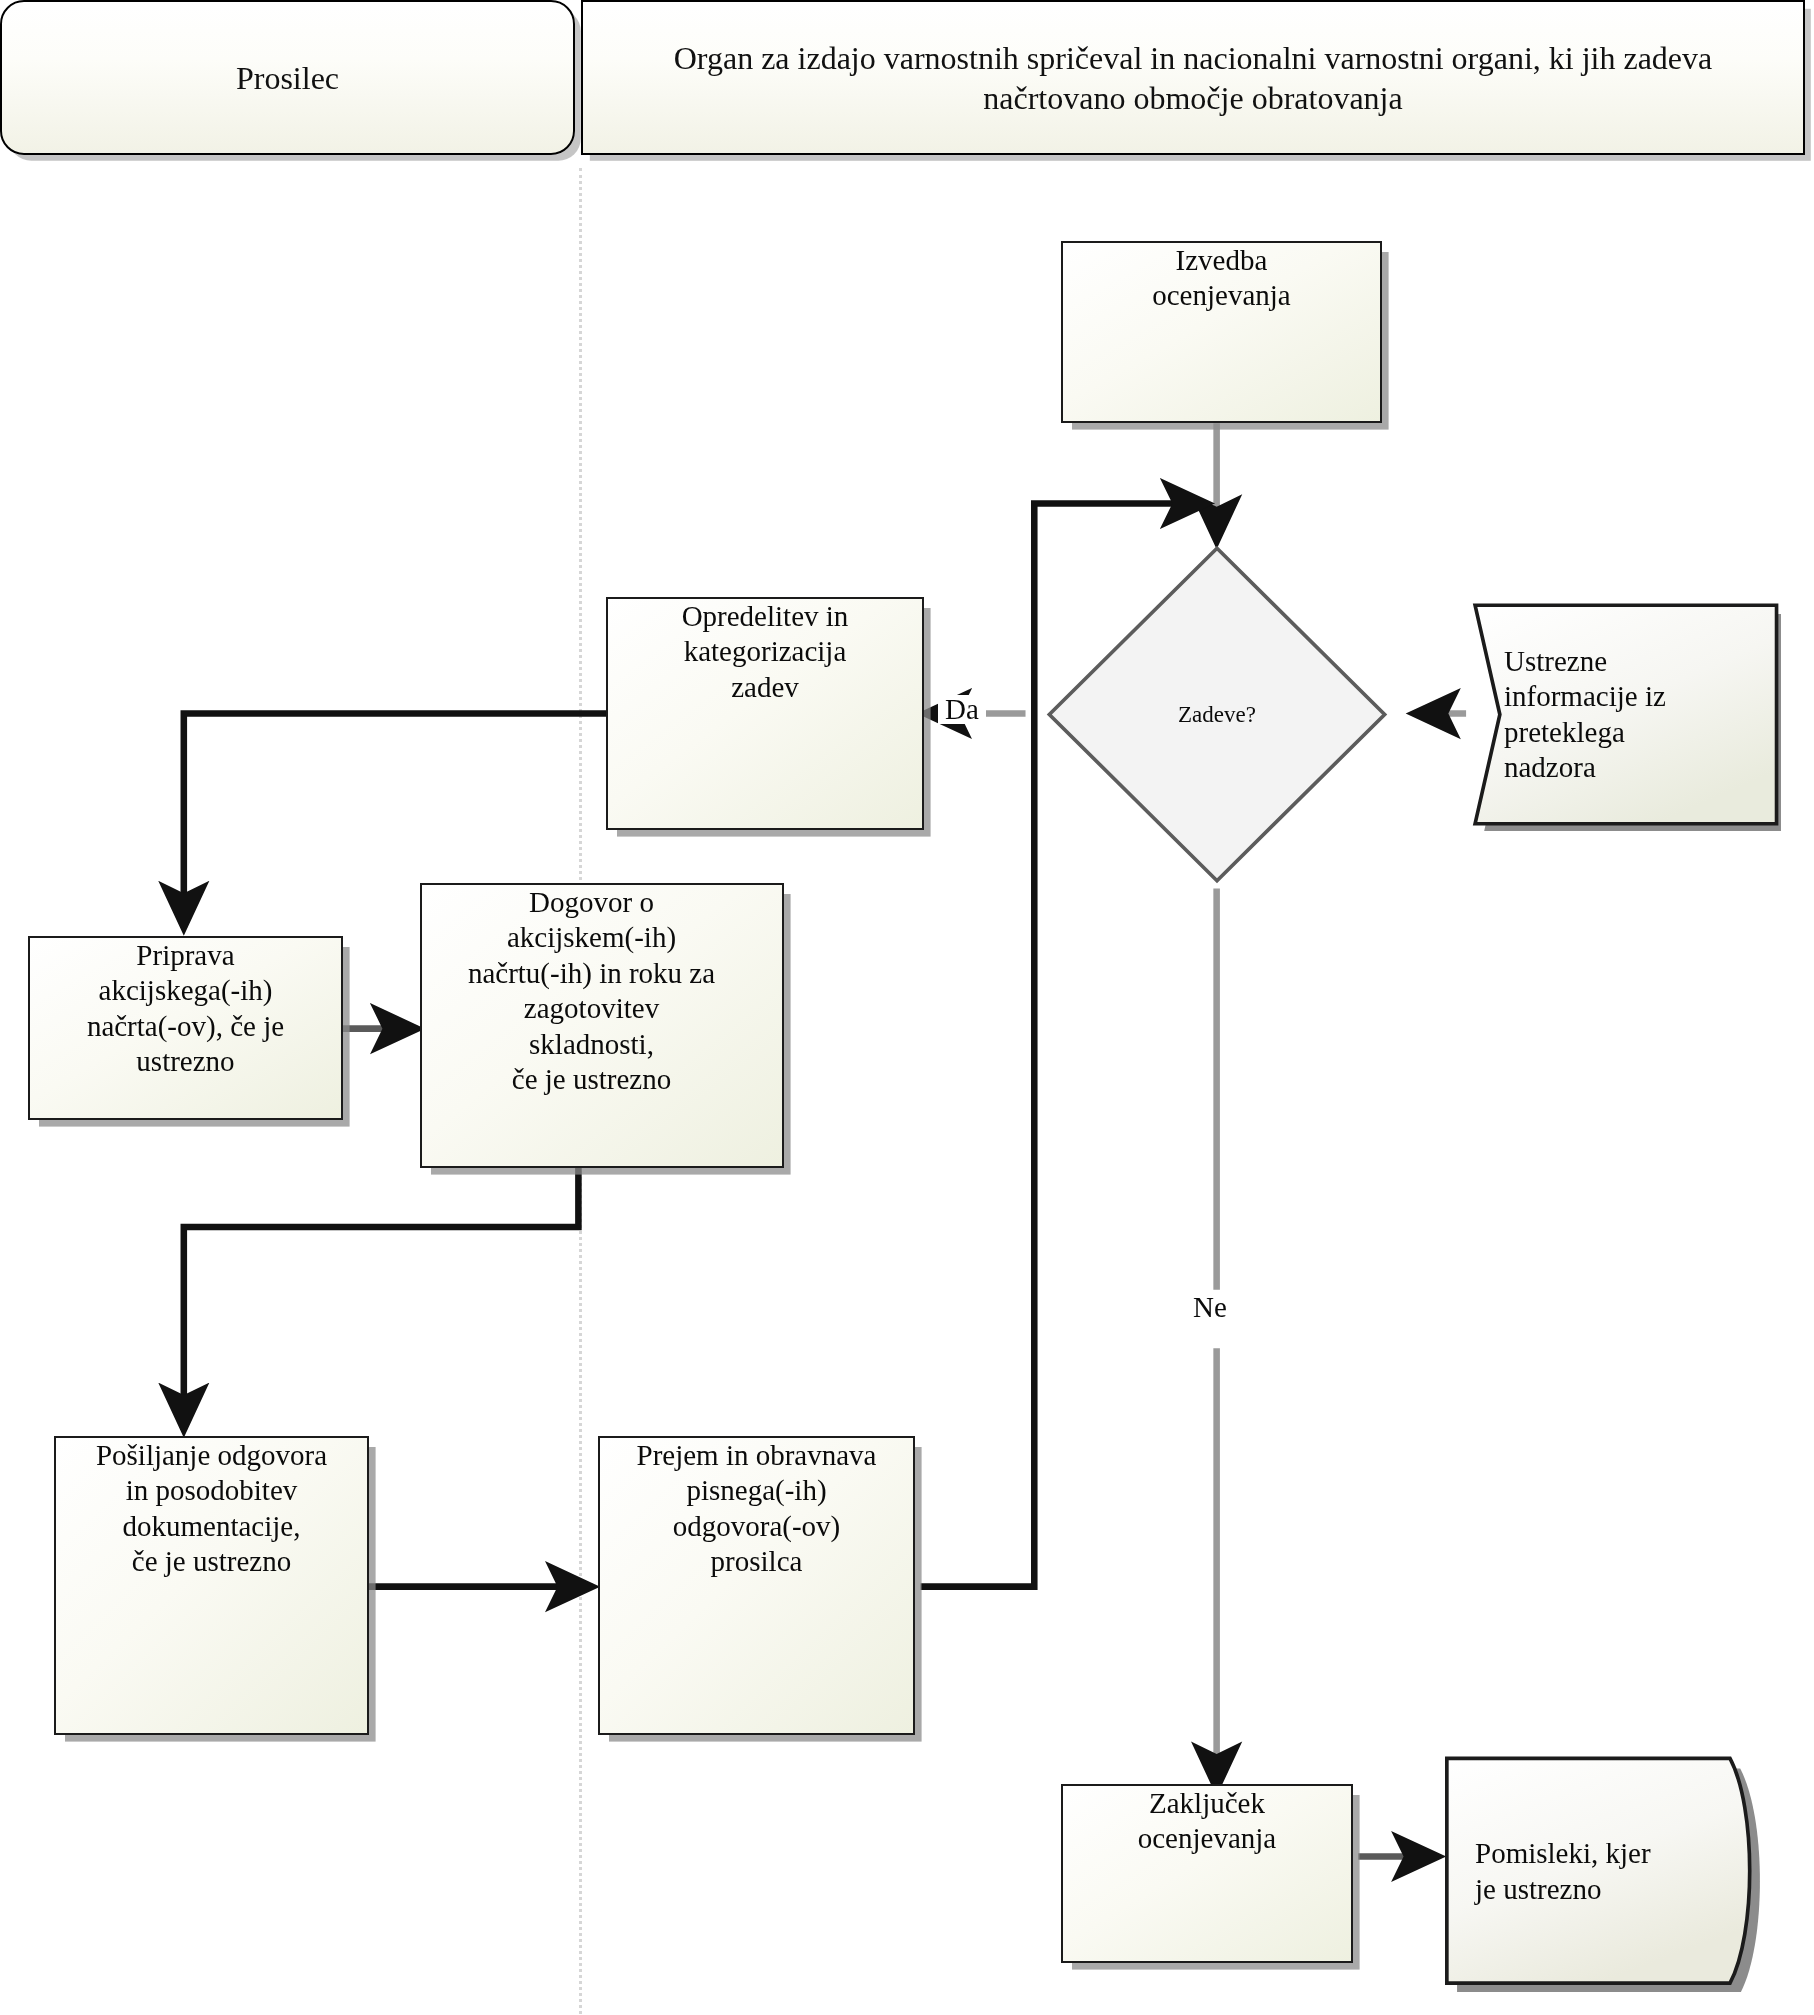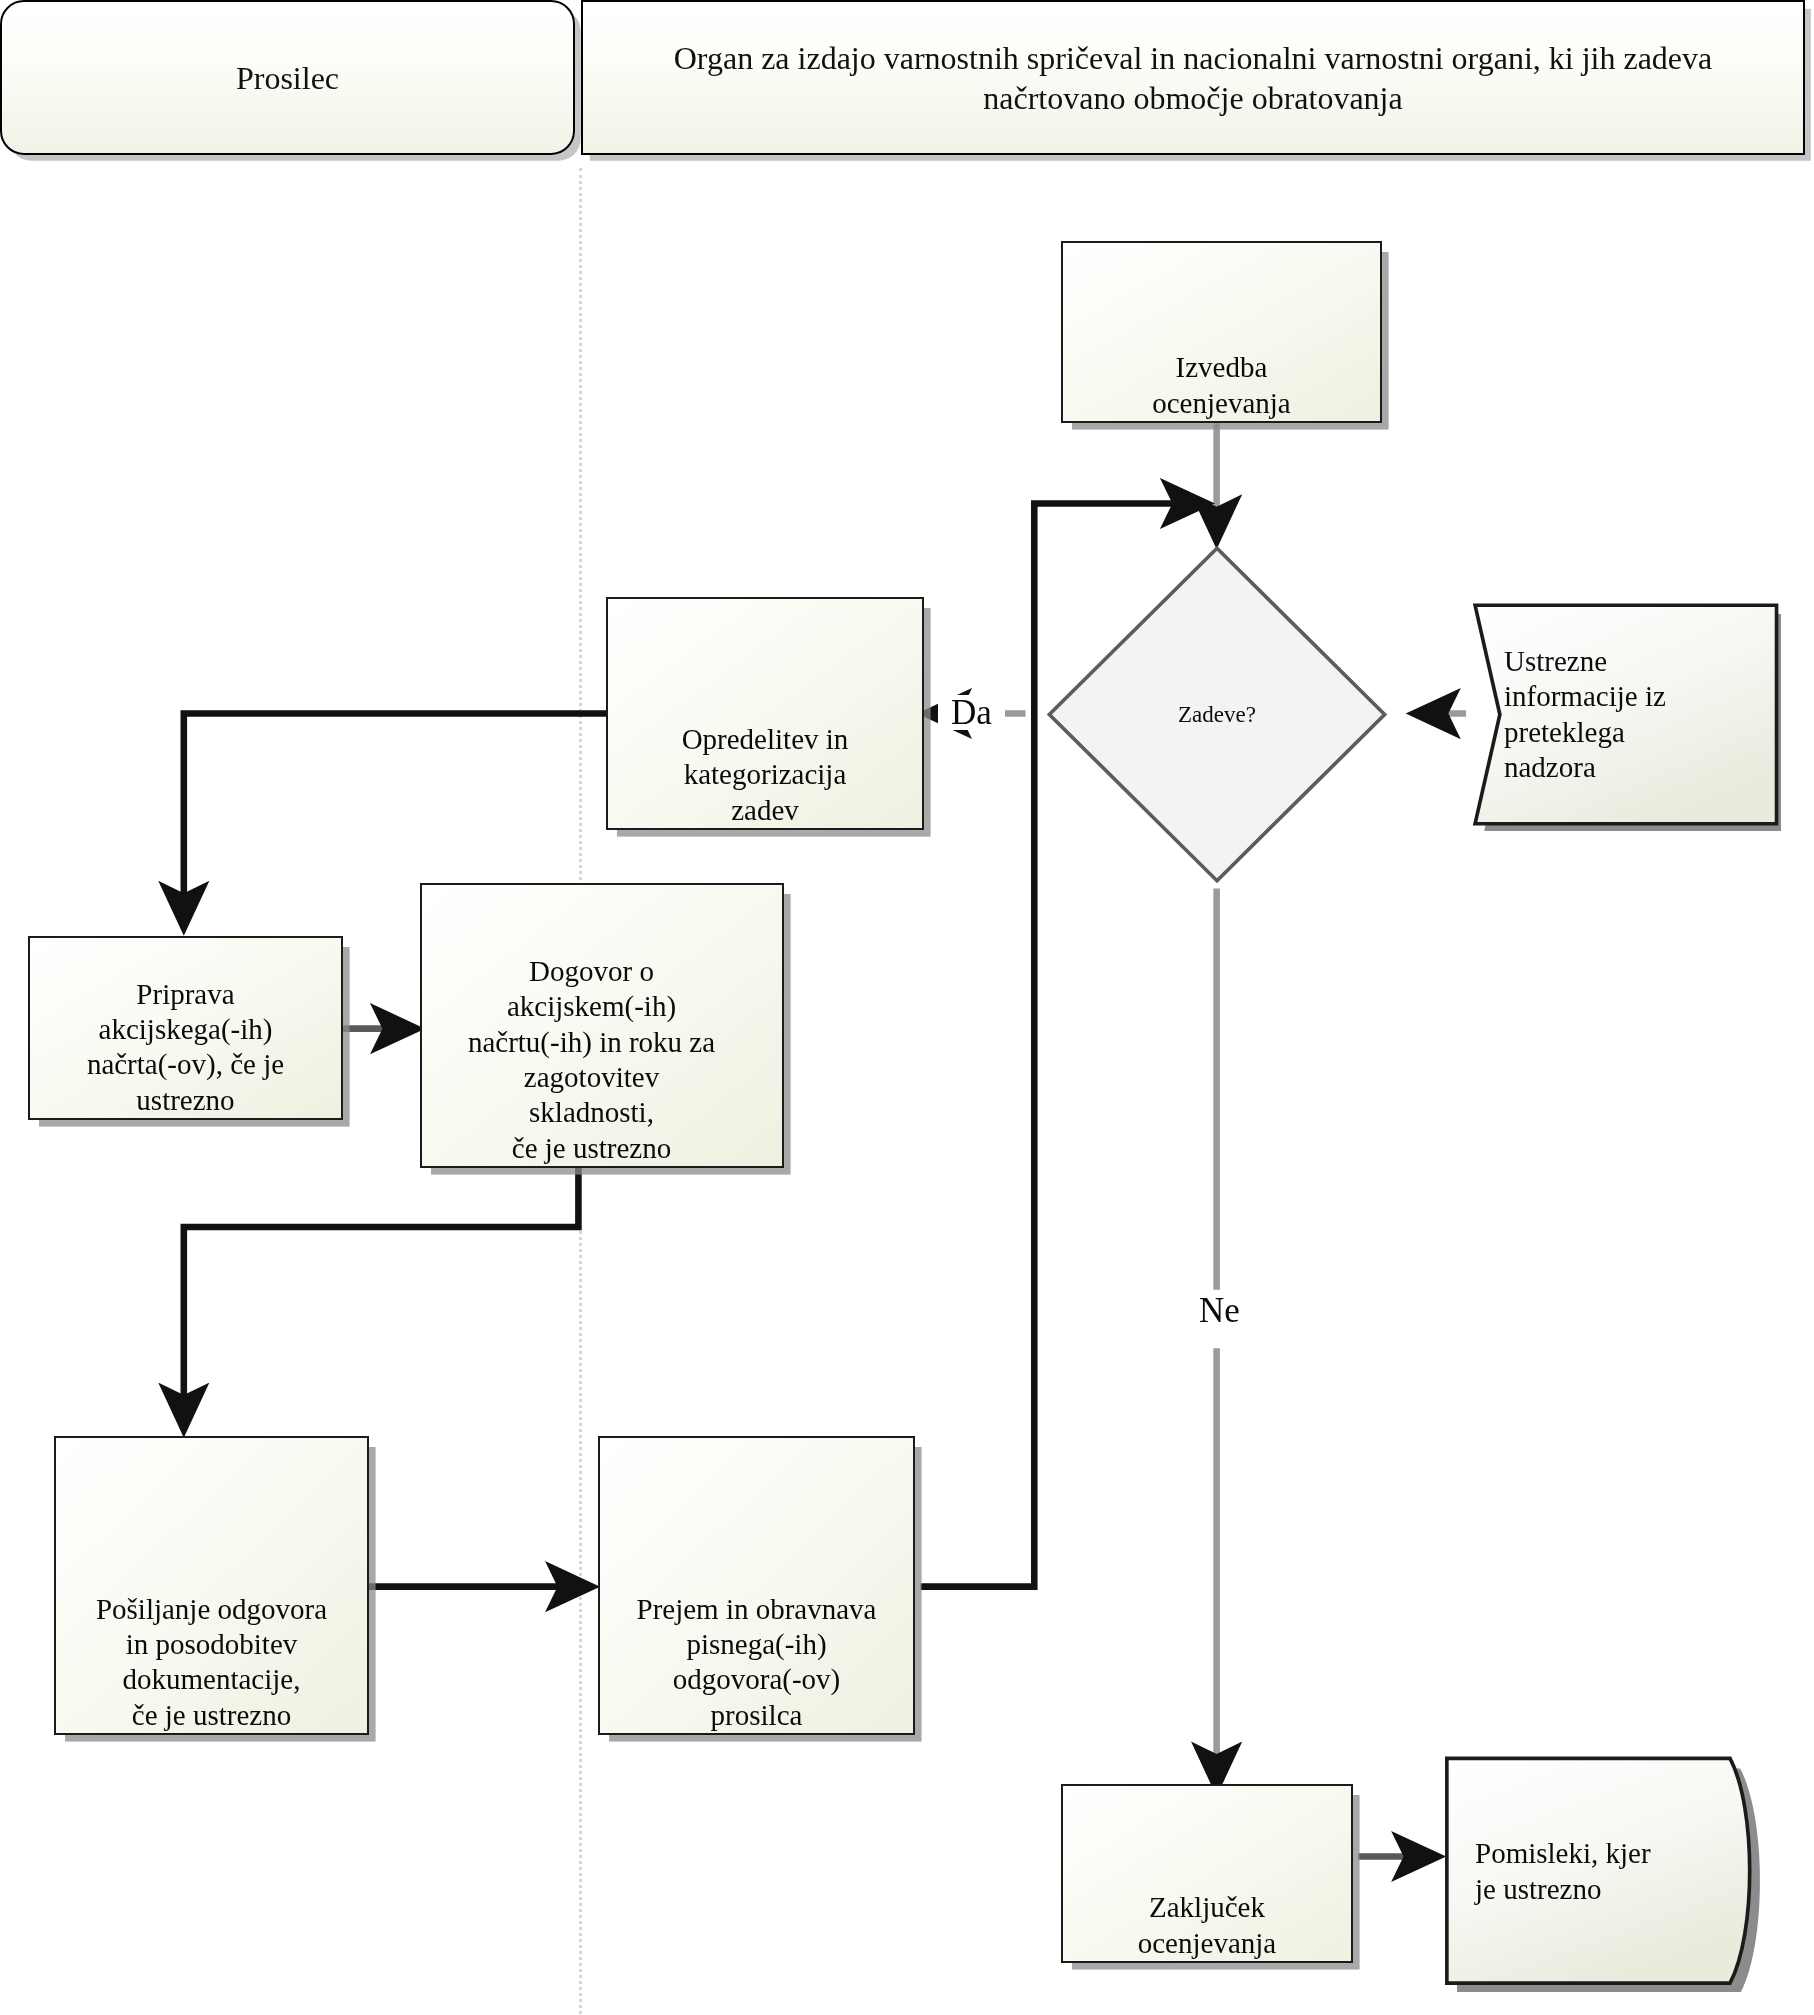--- a/index.html
+++ b/index.html
@@ -40,21 +40,21 @@
     position: absolute;
     border-left: 3.6px dotted #d6d6d6;
     width: 0;
   }
 
   
   .node {
     position: absolute;
     box-sizing: border-box;
     display: flex;
-    align-items: flex-end;
+    align-items: flex-start;
     justify-content: center;
     text-align: center;
     color: #0b0b0b;
     line-height: 1.22;
   }
   .box {
     border: 2.9px solid #1b1b1b;
     background: linear-gradient(to bottom right, #ffffff 0%, #fafaf3 45%, #eef0e0 100%);
     box-shadow: 8.8px 8.8px 0 -2.2px rgba(140,140,140,0.75);
   }
@@ -110,24 +110,24 @@
     position: absolute;
     left: 0; top: 0;
     width: 1814px;
     height: 2015px;
     pointer-events: none;
   }
 
   
   .edge-label {
     position: absolute;
-    font-size: 35px;
+    font-size: 29px;
     color: #0b0b0b;
     background: #ffffff;
-    padding: 0 13px;
+    padding: 0 7px;
     line-height: 1;
   }
 </style>
 </head>
 <body>
 
 <div id="stage">
 
   <div class="lane-header" id="lane-applicant" style="left:0px; top:0px; width:575px; height:155px;border-radius:24px;">
     <span class="lane-text">Prosilec</span>

